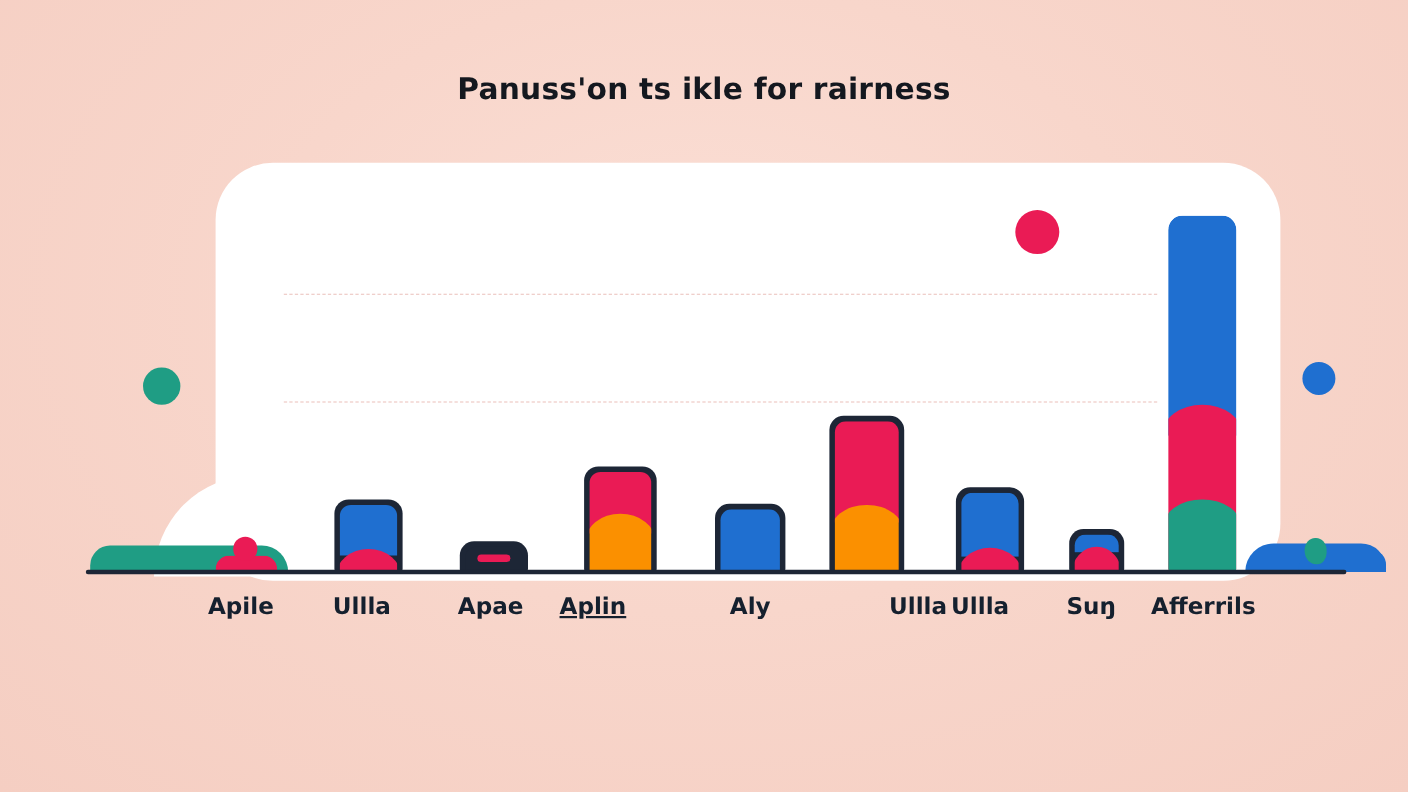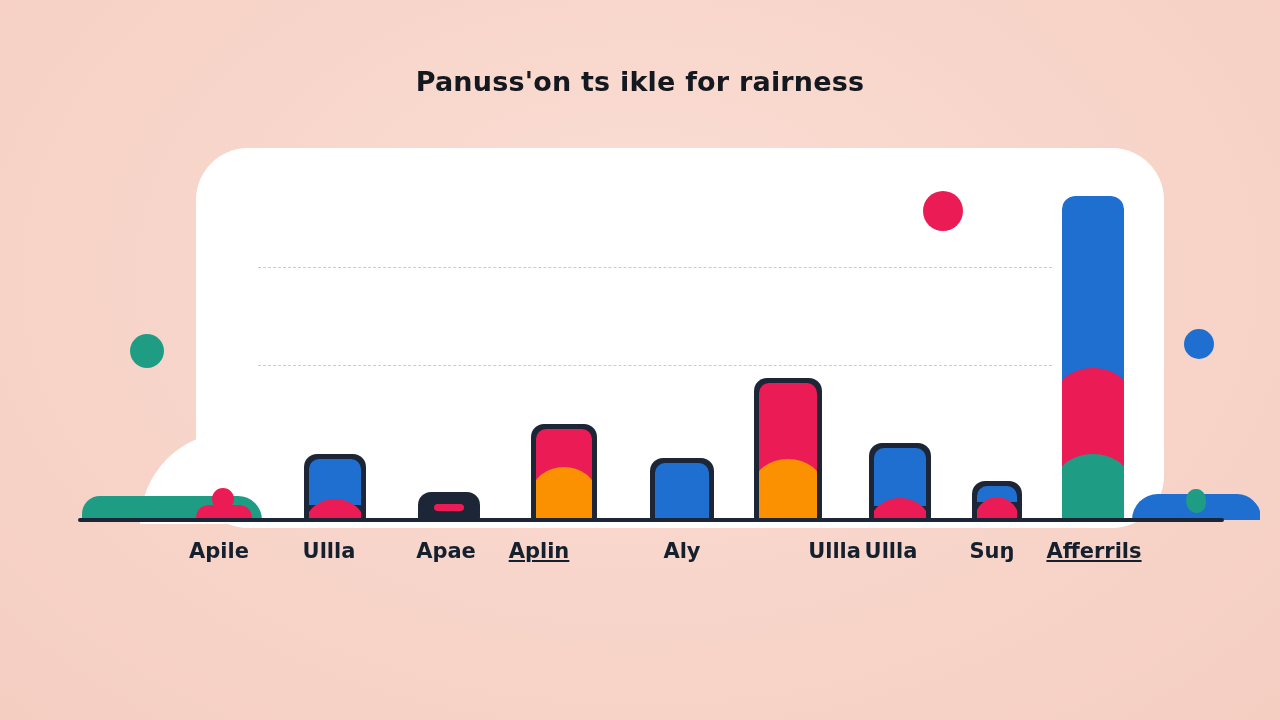--- a/index.html
+++ b/index.html
@@ -225,21 +225,21 @@
 
   <div id="ticks-layer">
       <div class="tick-label" style="left: 144px;">Apile</div>
       <div class="tick-label" style="left: 254px;">Ullla</div>
       <div class="tick-label" style="left: 371px;">Apae</div>
       <div class="tick-label" style="left: 464px; text-decoration: underline;">Aplin</div>
       <div class="tick-label" style="left: 607px;">Aly</div>
       <div class="tick-label" style="left: 711px; text-align: right;">Ullla</div>
       <div class="tick-label" style="left: 816px;">Ullla</div>
       <div class="tick-label" style="left: 917px;">Suŋ</div>
-      <div class="tick-label" style="left: 1019px; text-decoration: underline;">Afferrils</div>
+      <div class="tick-label" style="left: 1019px;">Afferrils</div>
     </div>
 
   <div class="dot" id="dot-teal-left"></div>
   <div class="dot" id="dot-crimson-top"></div>
   <div class="dot" id="dot-blue-right"></div>
   <div class="dot" id="dot-teal-small"></div>
   <div class="dot" id="dot-bar1-cap"></div>
 
 </div>
 

